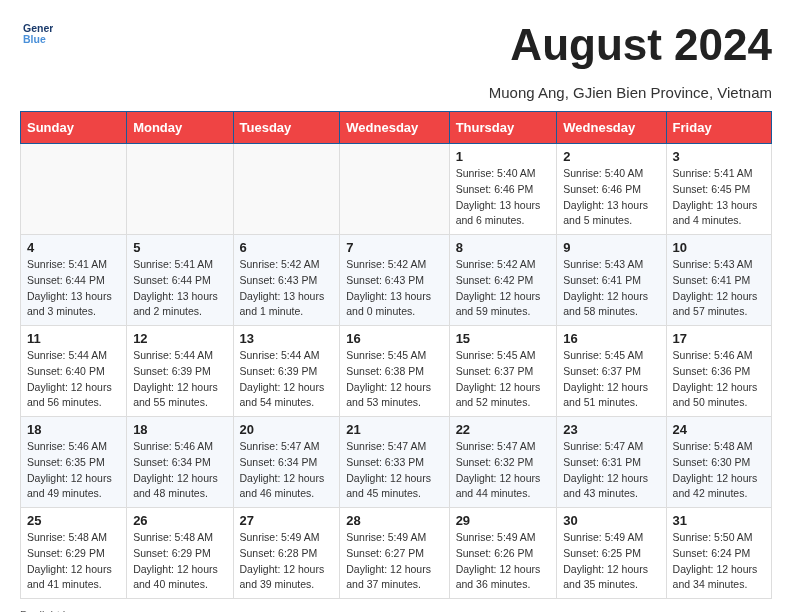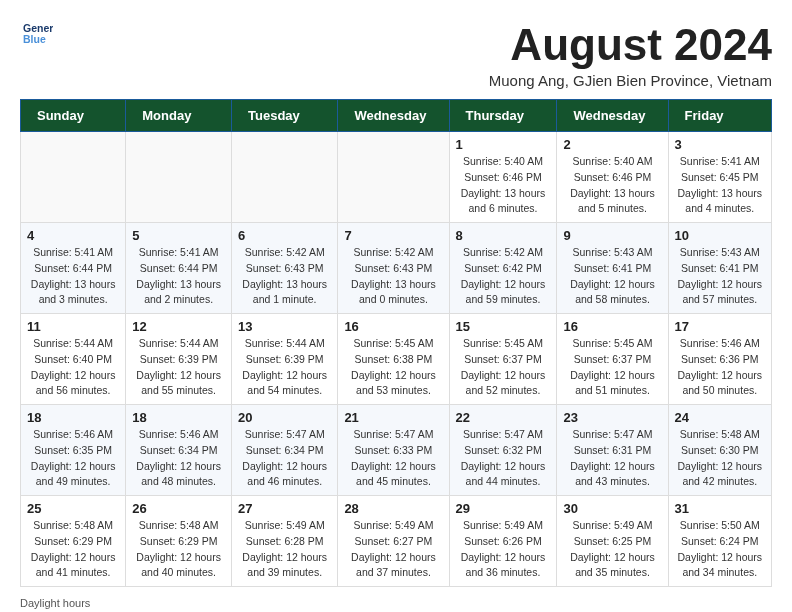--- a/index.html
+++ b/index.html
@@ -29,33 +29,33 @@
       text-align: right;
     }
     .main-title {
       font-size: 44px;
       font-weight: bold;
       color: #222;
     }
     .subtitle {
       font-size: 15px;
       color: #333;
-      margin-top: 2px;
+      margin-top: 14px;
     }
     .calendar-table {
       width: 100%;
       border-collapse: collapse;
       border: 1px solid #ccc;
     }
     .calendar-table th {
-      background-color: #14532d;
+      background-color: #ef4444;
       color: #fff;
       font-size: 13px;
       font-weight: bold;
-      padding: 8px 16px;
+      padding: 8px 6px;
       text-align: left;
       border: 1px solid #1a5a9a;
     }
     .calendar-table td {
       border: 1px solid #ddd;
       vertical-align: top;
       padding: 5px 6px;
       font-size: 10.5px;
       color: #333;
       width: 113px;
@@ -67,21 +67,20 @@
     }
     .day-number {
       font-size: 13px;
       font-weight: bold;
       color: #222;
       display: block;
       margin-bottom: 2px;
     }
     .day-info {
       line-height: 1.5;
-      text-align: center;
     }
     .empty-cell {
       background: #f9f9f9 !important;
     }
     .footer-note {
       margin-top: 10px;
       font-size: 11px;
       color: #555;
     }
   </style>

